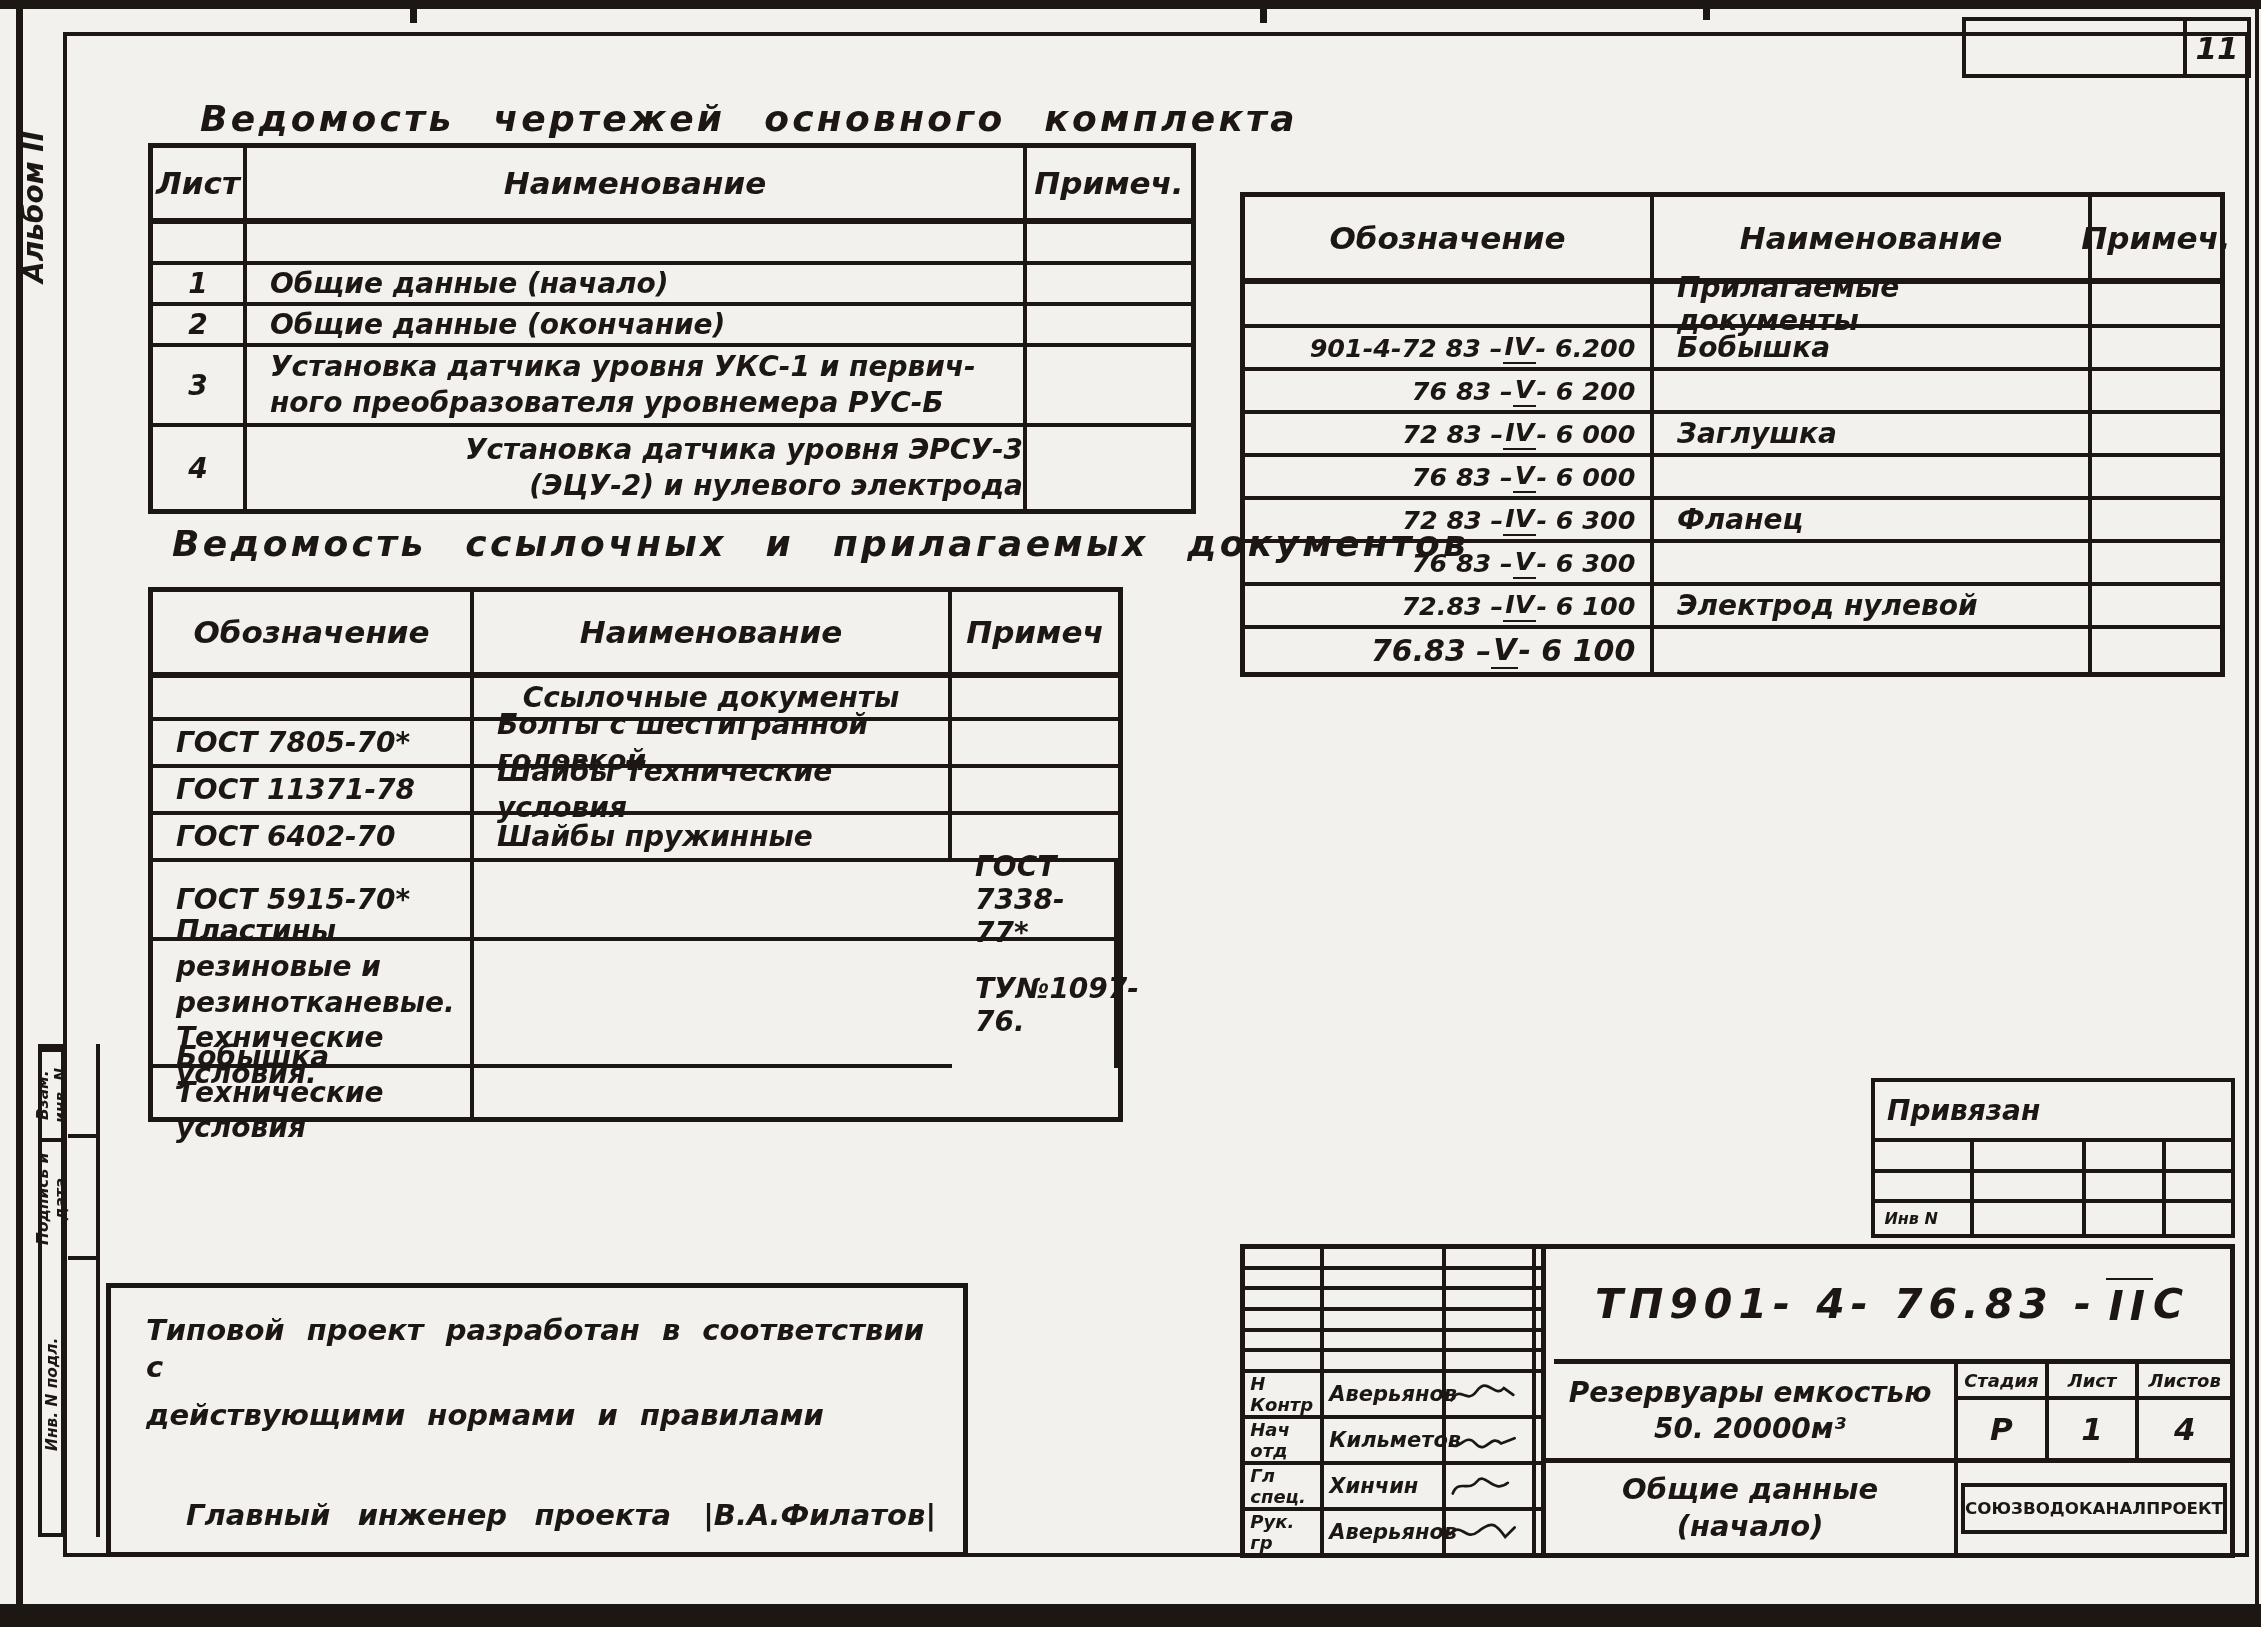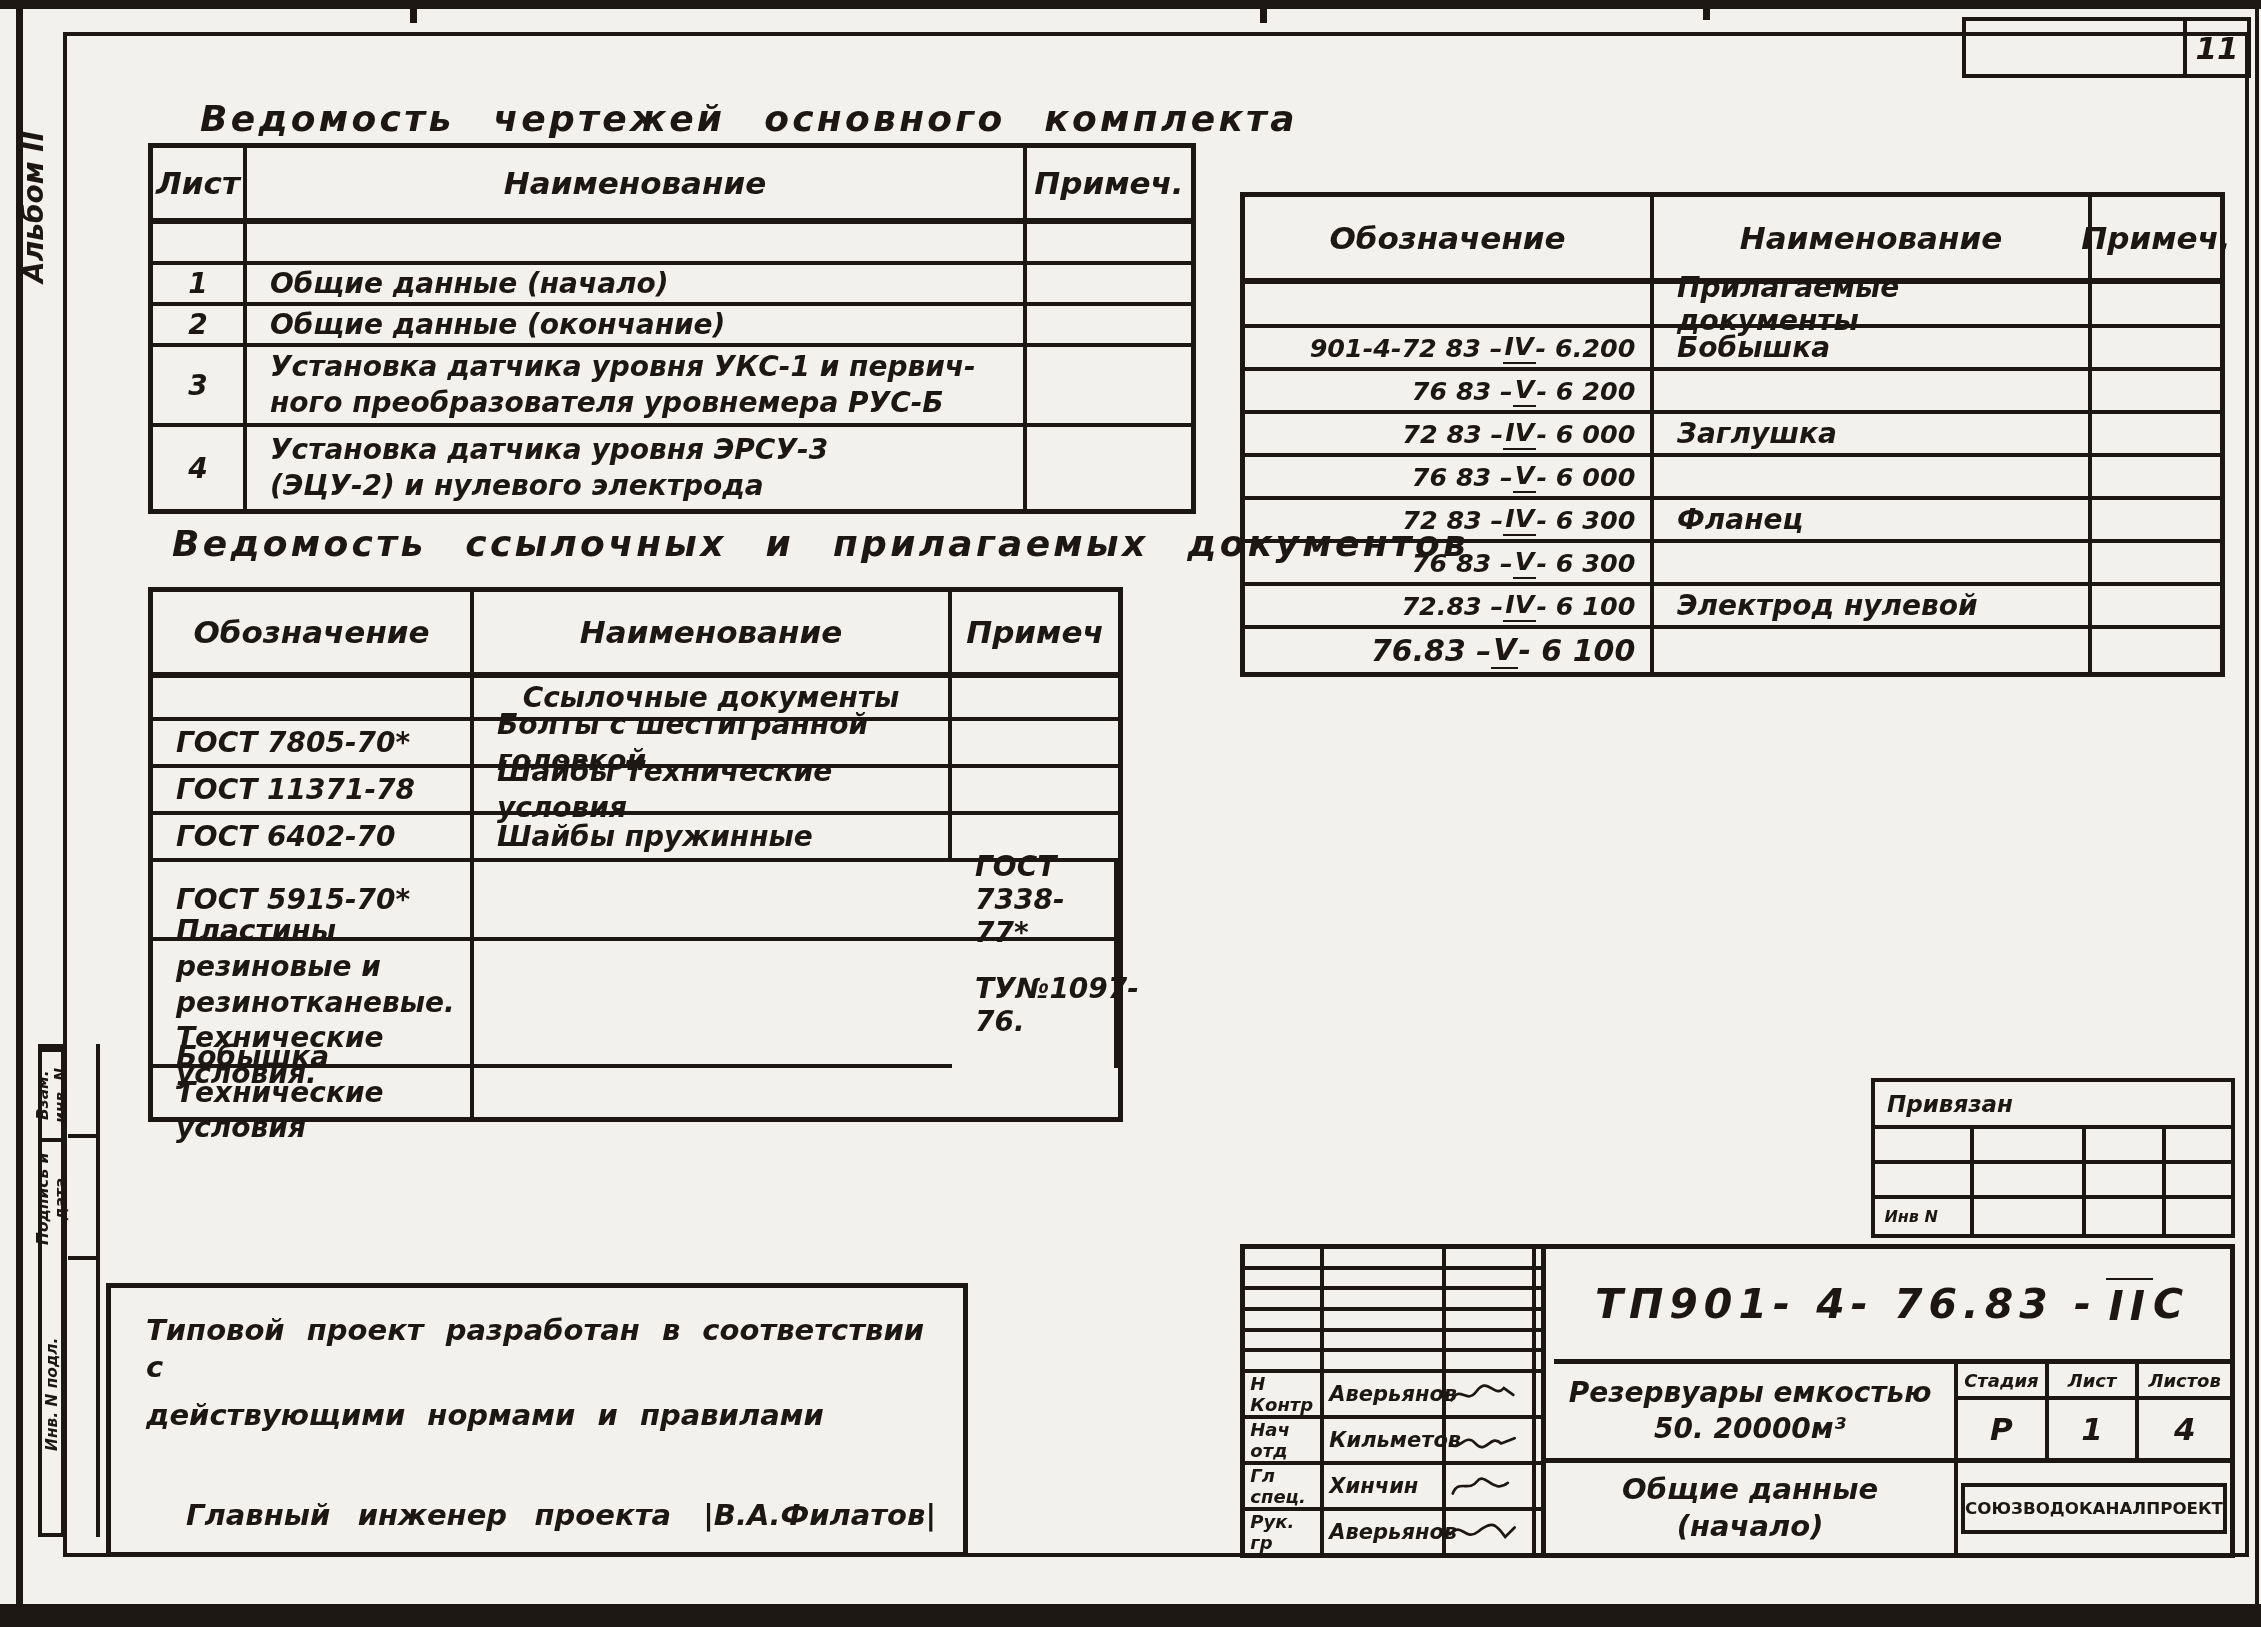--- a/index.html
+++ b/index.html
@@ -88,21 +88,21 @@
     <div class="cell bb"></div>
 
     <div class="cell ctr br bb t-body">3</div>
     <div class="cell br bb pad-l t-body colc" style="align-items:flex-start;">
       <div class="ln">Установка датчика уровня УКС-1 и первич-</div>
       <div class="ln">ного преобразователя уровнемера РУС-Б</div>
     </div>
     <div class="cell bb"></div>
 
     <div class="cell ctr br t-body">4</div>
-    <div class="cell br pad-l t-body colc" style="align-items:flex-start;">
+    <div class="cell br pad-l t-body colc" style="align-items:flex-end;">
       <div class="ln">Установка датчика уровня ЭРСУ-3</div>
       <div class="ln">(ЭЦУ-2) и нулевого электрода</div>
     </div>
     <div class="cell"></div>
   </div>
 
   <div class="abs doc-title" style="left:172px;top:523px;">Ведомость ссылочных и прилагаемых документов</div>
 
   <div class="abs grid" style="left:148px;top:587px;grid-template-columns:321px 478px 166px;grid-template-rows:86px 43px 47px 47px 47px 79px 127px 49px;">
     <div class="cell ctr br bb9 t-head">Обозначение</div>
@@ -237,21 +237,21 @@
   <div class="abs" style="left:106px;top:1283px;width:862px;height:274px;border:5.3px solid var(--ink);display:flex;flex-direction:column;padding:24px 27px 20px 35px;">
     <div class="hw2 ln" style="font-size:29px;word-spacing:12px;">Типовой проект разработан в соответствии с</div>
     <div class="hw2 ln" style="font-size:29px;word-spacing:12px;margin-top:10.7px;">действующими нормами и правилами</div>
     <div style="margin-top:auto;display:flex;align-items:flex-end;text-align:right;">
       <div class="hw2" style="font-size:29px;word-spacing:17.4px;padding-left:40px;">Главный инженер проекта</div>
       <div class="hw2" style="font-size:29px;margin-left:auto;">|В.А.Филатов|</div>
     </div>
   </div>
 
   <div class="abs" style="left:1871px;top:1078px;width:364px;height:160px;border:4.7px solid var(--ink);display:flex;flex-direction:column;">
-    <div class="cell bb hw" style="height:47px;padding-left:12px;font-size:23px;">Привязан</div>
+    <div class="cell bb hw" style="height:60px;padding-left:12px;font-size:28px;">Привязан</div>
     <div style="flex:1;display:grid;grid-template-columns:99px 112px 80px 1fr;grid-template-rows:1fr 1fr 1fr;">
       <div class="cell br bb"></div>
       <div class="cell br bb"></div>
       <div class="cell br bb"></div>
       <div class="cell bb"></div>
       <div class="cell br bb"></div>
       <div class="cell br bb"></div>
       <div class="cell br bb"></div>
       <div class="cell bb"></div>
       <div class="cell br hw" style="padding-left:9.4px;font-size:16px;">Инв N</div>

